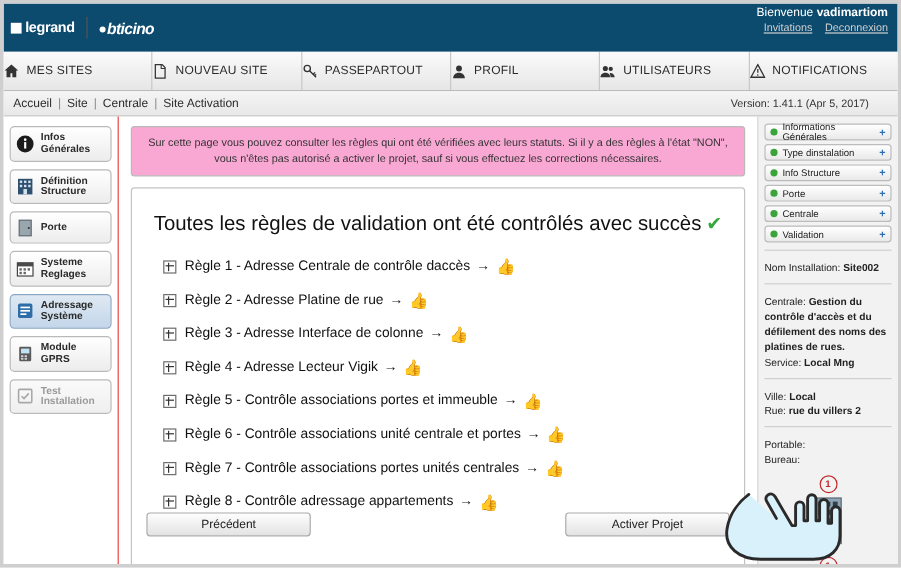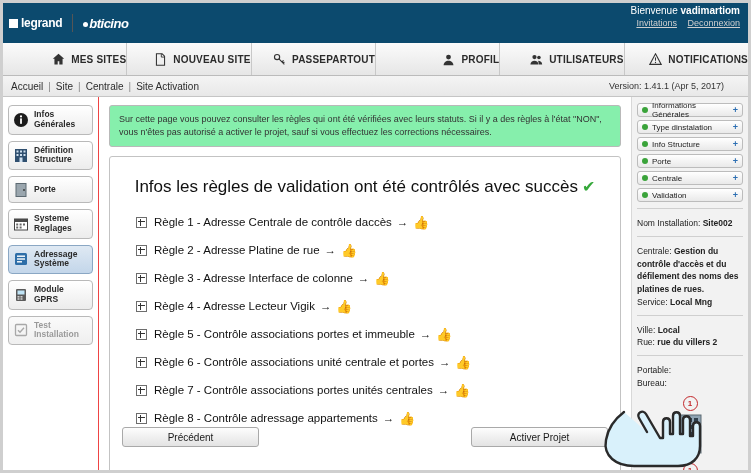--- a/index.html
+++ b/index.html
@@ -107,25 +107,25 @@
     height: 32px;
     background: linear-gradient(to bottom, #fbfbfb, #e6e6e6);
     border-bottom: 1px solid #bbb;
     display: flex;
     align-items: stretch;
   }
   .nav-item {
     flex: 1;
     display: flex;
     align-items: center;
-    justify-content: flex-end;
+    justify-content: flex-start;
     gap: 6px;
     border-right: 1px solid #c8c8c8;
     font-size: 10px;
-    font-weight: bold;
+    font-weight: normal;
     color: #2b2b2b;
     cursor: pointer;
     letter-spacing: 0.2px;
   }
   .nav-item:last-child { border-right: none; }
   .nav-icon {
     width: 13px;
     height: 13px;
     display: inline-block;
     position: relative;
@@ -207,26 +207,27 @@
 
   
   .center {
     flex: 1;
     padding: 8px 10px 0 10px;
     box-sizing: border-box;
     position: relative;
   }
   .notice {
     border: 1px solid #b9b9b9;
-    background: #86efac;
+    background: #f9a8d4;
     border-radius: 3px;
     padding: 7px 9px;
     font-size: 9px;
     color: #333;
     line-height: 1.45;
+    text-align: center;
   }
   .panel {
     margin-top: 9px;
     border: 1px solid #c3c3c3;
     border-radius: 3px;
     background: #fff;
     height: 320px;
     box-sizing: border-box;
     padding: 14px 12px 0 12px;
     position: relative;
@@ -571,21 +572,21 @@
       </div>
 
     </div>
 
     <div class="center">
 
       <div class="notice">Sur cette page vous pouvez consulter les règles qui ont été vérifiées avec leurs statuts. Si il y a des règles à l'état "NON", vous n'êtes pas autorisé a activer le projet, sauf si vous effectuez les corrections nécessaires.</div>
 
       <div class="panel">
         <div class="panel-title">
-          <span>Infos les règles de validation ont été contrôlés avec succès</span><span class="check-ok">✔</span>
+          <span>Toutes les règles de validation ont été contrôlés avec succès</span><span class="check-ok">✔</span>
         </div>
 
         <div class="rule-row">
           <span class="expander"></span>
           <span>Règle 1 - Adresse Centrale de contrôle daccès</span>
           <span class="rule-arrow">→</span>
           <span class="thumb">👍</span>
         </div>
         <div class="rule-row">
           <span class="expander"></span>

